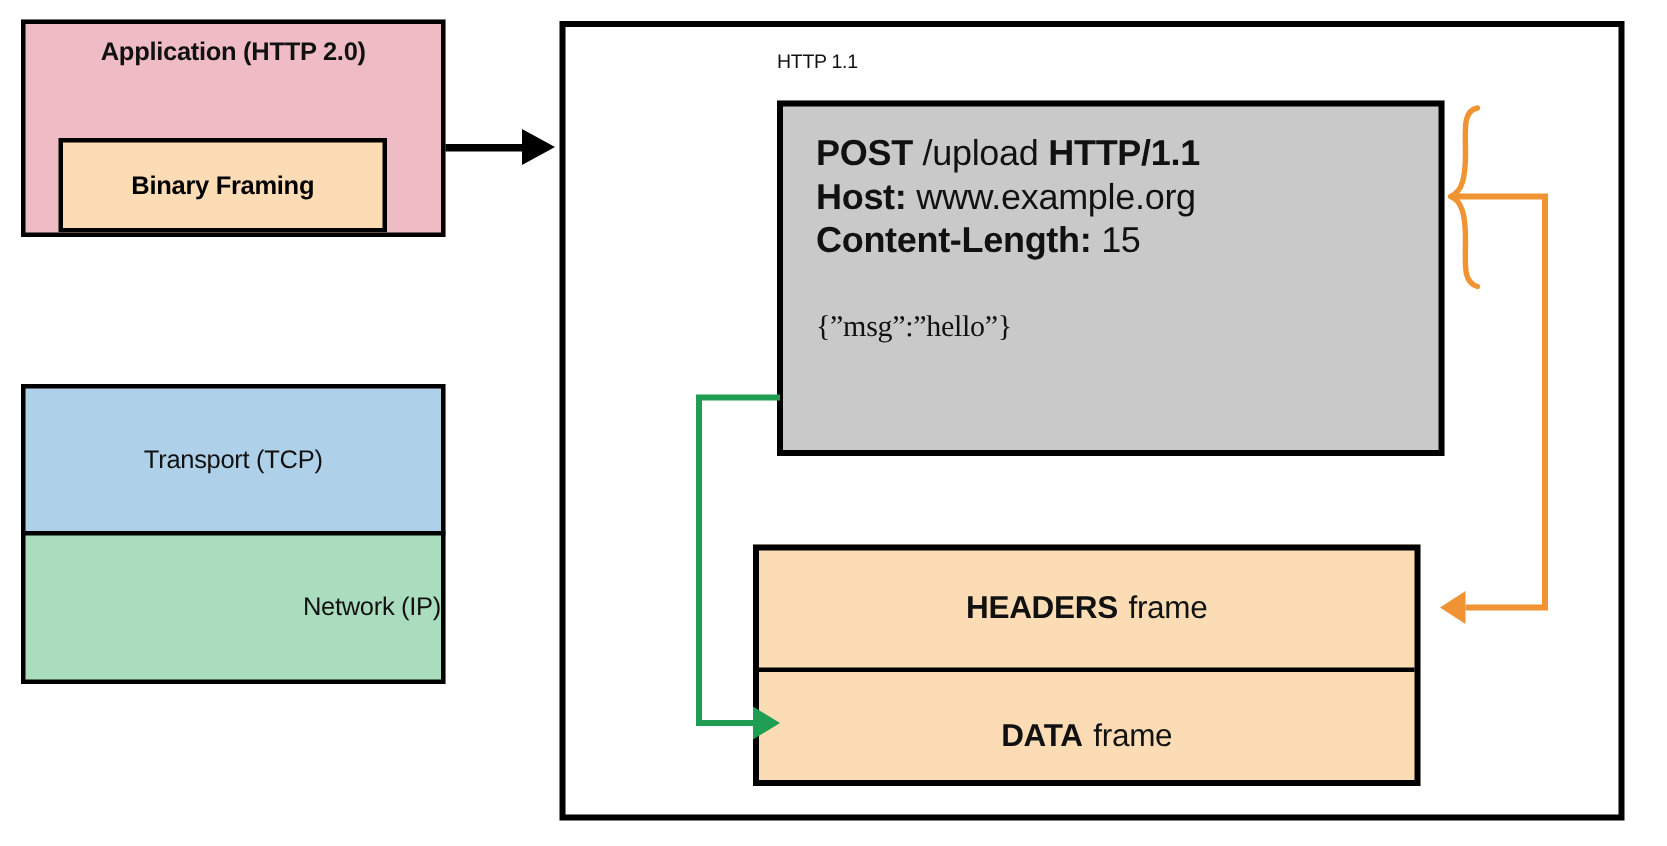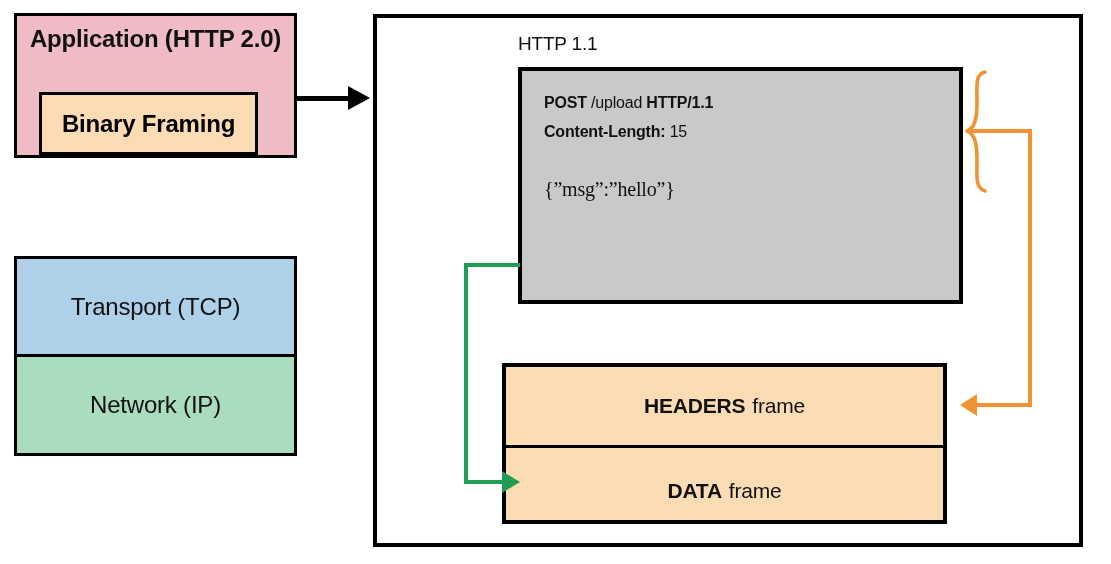--- a/index.html
+++ b/index.html
@@ -29,36 +29,36 @@
     left: 0;
     box-sizing: border-box;
     border: 3px solid #000000;
     display: flex;
     align-items: center;
     justify-content: center;
     width: 283px;
     color: #111111;
   }
   .layer-label {
-    font-size: 24px;
+    font-size: 17px;
     letter-spacing: -0.2px;
     white-space: nowrap;
   }
   .layer-label.bold { font-weight: bold; }
 
   .layer-app {
     top: 0;
     height: 145px;
     align-items: flex-start;
     justify-content: center;
     padding-top: 9px;
   }
   .layer-session { top: 142px;  height: 104px; }
   .layer-transport { top: 243px; height: 101px; }
-  .layer-network  { top: 341px; height: 102px; }
+  .layer-network  { top: 341px; height: 102px; justify-content: flex-end; }
 
   .binary-framing {
     position: absolute;
     left: 25px;
     top: 79px;
     width: 219px;
     height: 63px;
     box-sizing: border-box;
     border: 3px solid #000000;
     display: flex;
@@ -94,42 +94,42 @@
     width: 710px;
     height: 533px;
     box-sizing: border-box;
     border: 4px solid #000000;
     background: #ffffff;
   }
 
   
   .caption {
     position: absolute;
-    font-size: 19px;
+    font-size: 13px;
     color: #111111;
     letter-spacing: -0.2px;
     white-space: nowrap;
   }
   .caption-http11 { left: 518px; top: 33px; }
   .caption-http20 { left: 518px; top: 331px; margin-top: 32px; }
 
   
   .msg-box {
     position: absolute;
     left: 518px;
     top: 67px;
     width: 445px;
     height: 237px;
     box-sizing: border-box;
     border: 4px solid #000000;
     background: #c9c9c9;
     padding: 17px 0 0 22px;
   }
   .msg-line {
-    font-size: 16px;
+    font-size: 24px;
     line-height: 29px;
     color: #111111;
     white-space: nowrap;
     letter-spacing: -0.2px;
   }
   .msg-line b { font-weight: bold; }
   .msg-body {
     font-size: 20px;
     line-height: 29px;
     color: #111111;
@@ -216,20 +216,23 @@
 
   <div class="panel"></div>
 
   <div class="caption caption-http11">HTTP 1.1</div>
 
   <div class="msg-box">
     <div class="msg-line">
       <b>POST</b><span> /upload </span><b>HTTP/1.1</b>
     </div>
     <div class="msg-line">
+      <b>Host:</b><span> www.example.org</span>
+    </div>
+    <div class="msg-line">
       <b>Content-Length:</b><span> 15</span>
     </div>
     <div class="msg-body">{”msg”:”hello”}</div>
   </div>
 
   <div class="caption caption-http20">HTTP 2.0</div>
 
   <div class="frames-box">
     <div class="frame-row frame-headers">
       <b>HEADERS</b>

